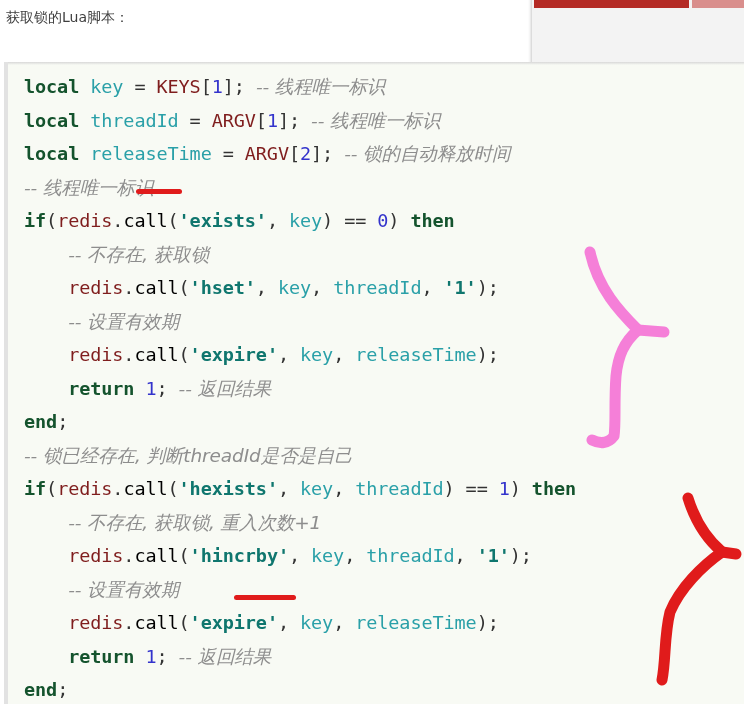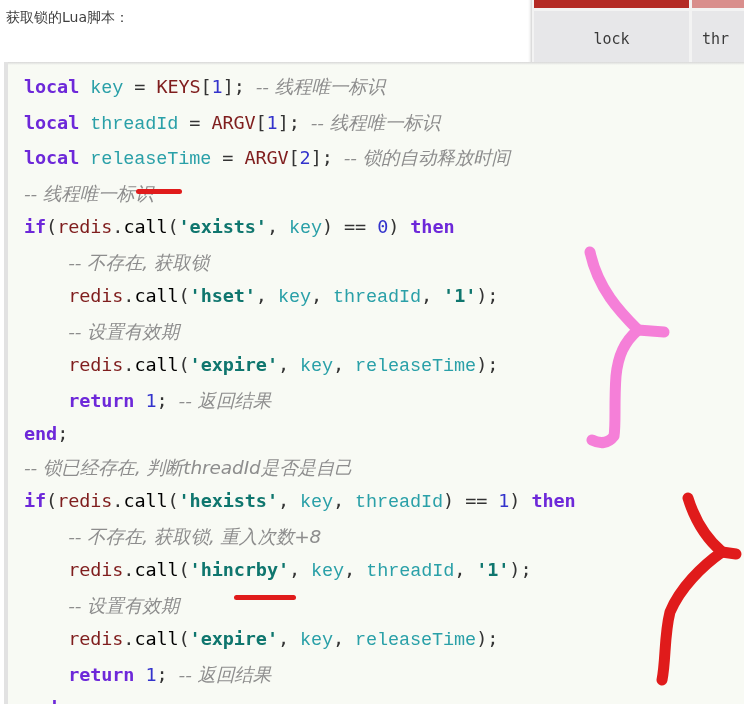--- a/index.html
+++ b/index.html
@@ -93,22 +93,22 @@
     margin: 0;
     padding: 8px 0 0 16px;
     font-family: "DejaVu Sans Mono", "Liberation Mono", monospace;
     font-size: 18.5px;
     line-height: 33.5px;
     white-space: pre;
     color: #333333;
     letter-spacing: -0.1px;
   }
   
-  .kw   { color: #6d28d9; font-weight: bold; }      
-  .var  { color: #2aa0a8; font-family: Liberation Mono, monospace; }                          
+  .kw   { color: #14532d; font-weight: bold; }      
+  .var  { color: #2aa0a8; }                          
   .glob { color: #7f1d1d; }                          
   .fn   { color: #000000; margin-top: 32px; }                          
   .num  { color: #3333cc; }                          
   .str  { color: #0f766e; font-weight: bold; }       
   .cmt  { color: #8d8d8d; font-style: italic; font-family: "DejaVu Sans", "Liberation Sans", sans-serif; }
   .pun  { color: #333333; }
 
   
   .annot { position: absolute; pointer-events: none; }
   #pink-brace  { left: 568px; top: 182px; }
@@ -131,41 +131,37 @@
 </head>
 <body>
 
 <div id="heading">获取锁的Lua脚本：</div>
 
 <div id="table-fragment">
   <div class="hdr-row">
     <div class="hdr c1"></div>
     <div class="hdr c2"></div>
   </div>
-  <div class="cell-row">
-    <div class="cell c1">lock</div>
-    <div class="cell c2">thr</div>
-  </div>
 </div>
 
 <div id="code-block">
   <pre id="code"><span><span class="kw">local</span><span class="pun"> </span><span class="var">key</span><span class="pun"> = </span><span class="glob">KEYS</span><span class="pun">[</span><span class="num">1</span><span class="pun">]; </span><span class="cmt">-- 线程唯一标识</span></span>
 <span><span class="kw">local</span><span class="pun"> </span><span class="var">threadId</span><span class="pun"> = </span><span class="glob">ARGV</span><span class="pun">[</span><span class="num">1</span><span class="pun">]; </span><span class="cmt">-- 线程唯一标识</span></span>
 <span><span class="kw">local</span><span class="pun"> </span><span class="var">releaseTime</span><span class="pun"> = </span><span class="glob">ARGV</span><span class="pun">[</span><span class="num">2</span><span class="pun">]; </span><span class="cmt">-- 锁的自动释放时间</span></span>
 <span><span class="cmt">-- 线程唯一标识</span></span>
 <span><span class="kw">if</span><span class="pun">(</span><span class="glob">redis</span><span class="pun">.</span><span class="fn">call</span><span class="pun">(</span><span class="str">'exists'</span><span class="pun">, </span><span class="var">key</span><span class="pun">) == </span><span class="num">0</span><span class="pun">) </span><span class="kw">then</span></span>
 <span><span class="pun">    </span><span class="cmt">-- 不存在, 获取锁</span></span>
 <span><span class="pun">    </span><span class="glob">redis</span><span class="pun">.</span><span class="fn">call</span><span class="pun">(</span><span class="str">'hset'</span><span class="pun">, </span><span class="var">key</span><span class="pun">, </span><span class="var">threadId</span><span class="pun">, </span><span class="str">'1'</span><span class="pun">);</span></span>
 <span><span class="pun">    </span><span class="cmt">-- 设置有效期</span></span>
 <span><span class="pun">    </span><span class="glob">redis</span><span class="pun">.</span><span class="fn">call</span><span class="pun">(</span><span class="str">'expire'</span><span class="pun">, </span><span class="var">key</span><span class="pun">, </span><span class="var">releaseTime</span><span class="pun">);</span></span>
 <span><span class="pun">    </span><span class="kw">return</span><span class="pun"> </span><span class="num">1</span><span class="pun">; </span><span class="cmt">-- 返回结果</span></span>
 <span><span class="kw">end</span><span class="pun">;</span></span>
 <span><span class="cmt">-- 锁已经存在, 判断threadId是否是自己</span></span>
 <span><span class="kw">if</span><span class="pun">(</span><span class="glob">redis</span><span class="pun">.</span><span class="fn">call</span><span class="pun">(</span><span class="str">'hexists'</span><span class="pun">, </span><span class="var">key</span><span class="pun">, </span><span class="var">threadId</span><span class="pun">) == </span><span class="num">1</span><span class="pun">) </span><span class="kw">then</span></span>
-<span><span class="pun">    </span><span class="cmt">-- 不存在, 获取锁, 重入次数+8</span></span>
+<span><span class="pun">    </span><span class="cmt">-- 不存在, 获取锁, 重入次数+1</span></span>
 <span><span class="pun">    </span><span class="glob">redis</span><span class="pun">.</span><span class="fn">call</span><span class="pun">(</span><span class="str">'hincrby'</span><span class="pun">, </span><span class="var">key</span><span class="pun">, </span><span class="var">threadId</span><span class="pun">, </span><span class="str">'1'</span><span class="pun">);</span></span>
 <span><span class="pun">    </span><span class="cmt">-- 设置有效期</span></span>
 <span><span class="pun">    </span><span class="glob">redis</span><span class="pun">.</span><span class="fn">call</span><span class="pun">(</span><span class="str">'expire'</span><span class="pun">, </span><span class="var">key</span><span class="pun">, </span><span class="var">releaseTime</span><span class="pun">);</span></span>
 <span><span class="pun">    </span><span class="kw">return</span><span class="pun"> </span><span class="num">1</span><span class="pun">; </span><span class="cmt">-- 返回结果</span></span>
 <span><span class="kw">end</span><span class="pun">;</span></span>
 </pre>
 
   <div id="underline-threadid"></div>
   <div id="underline-hincrby"></div>
 

